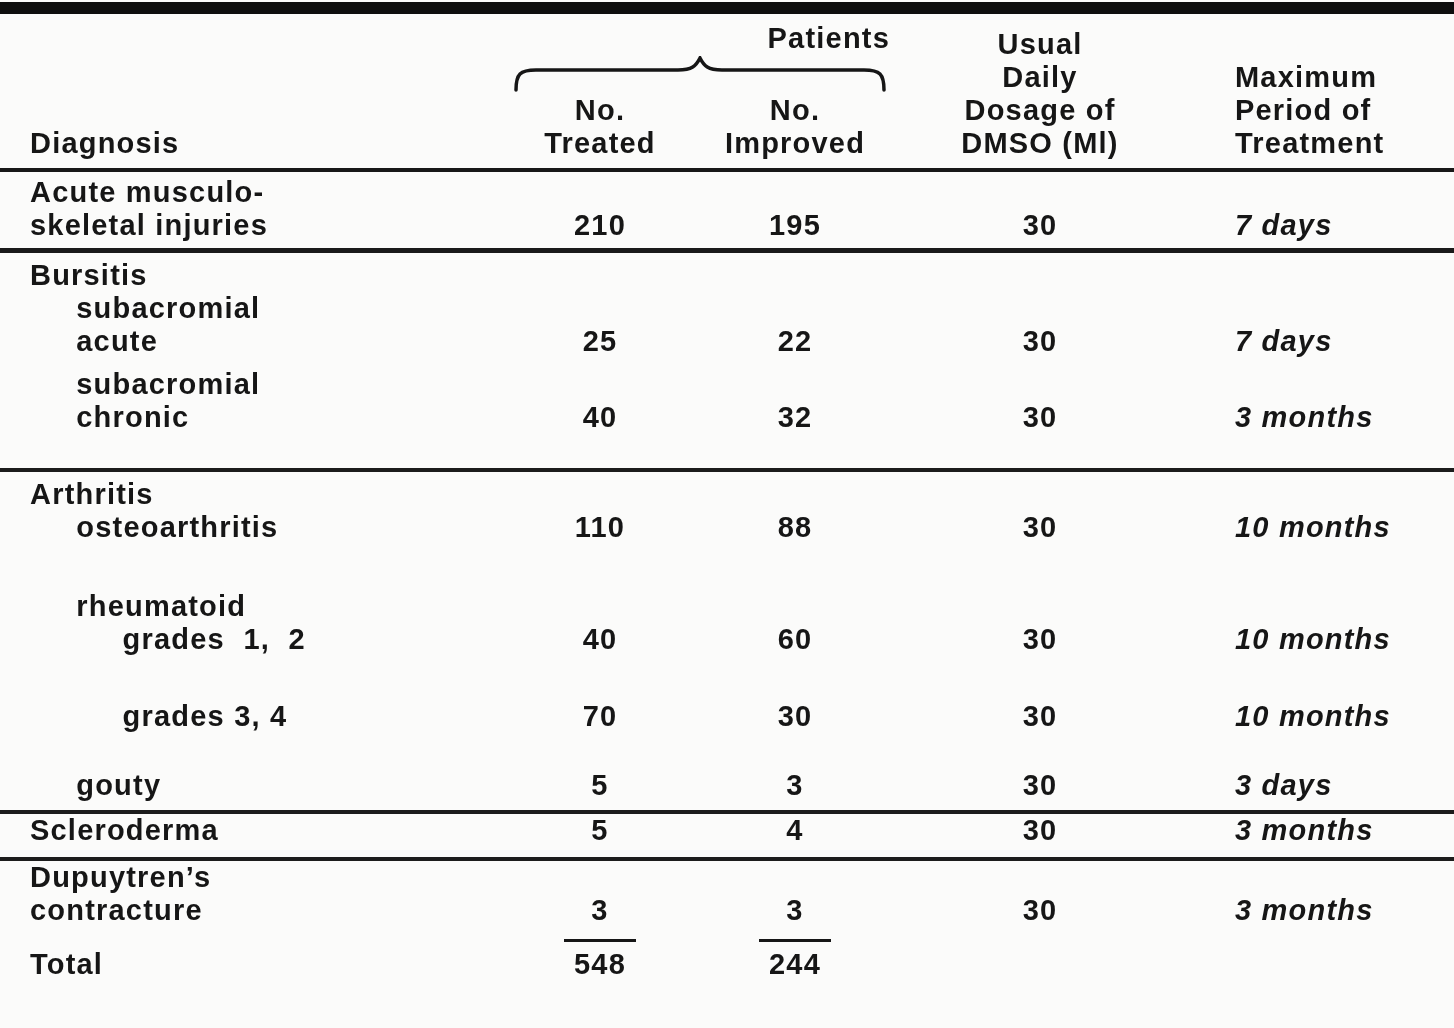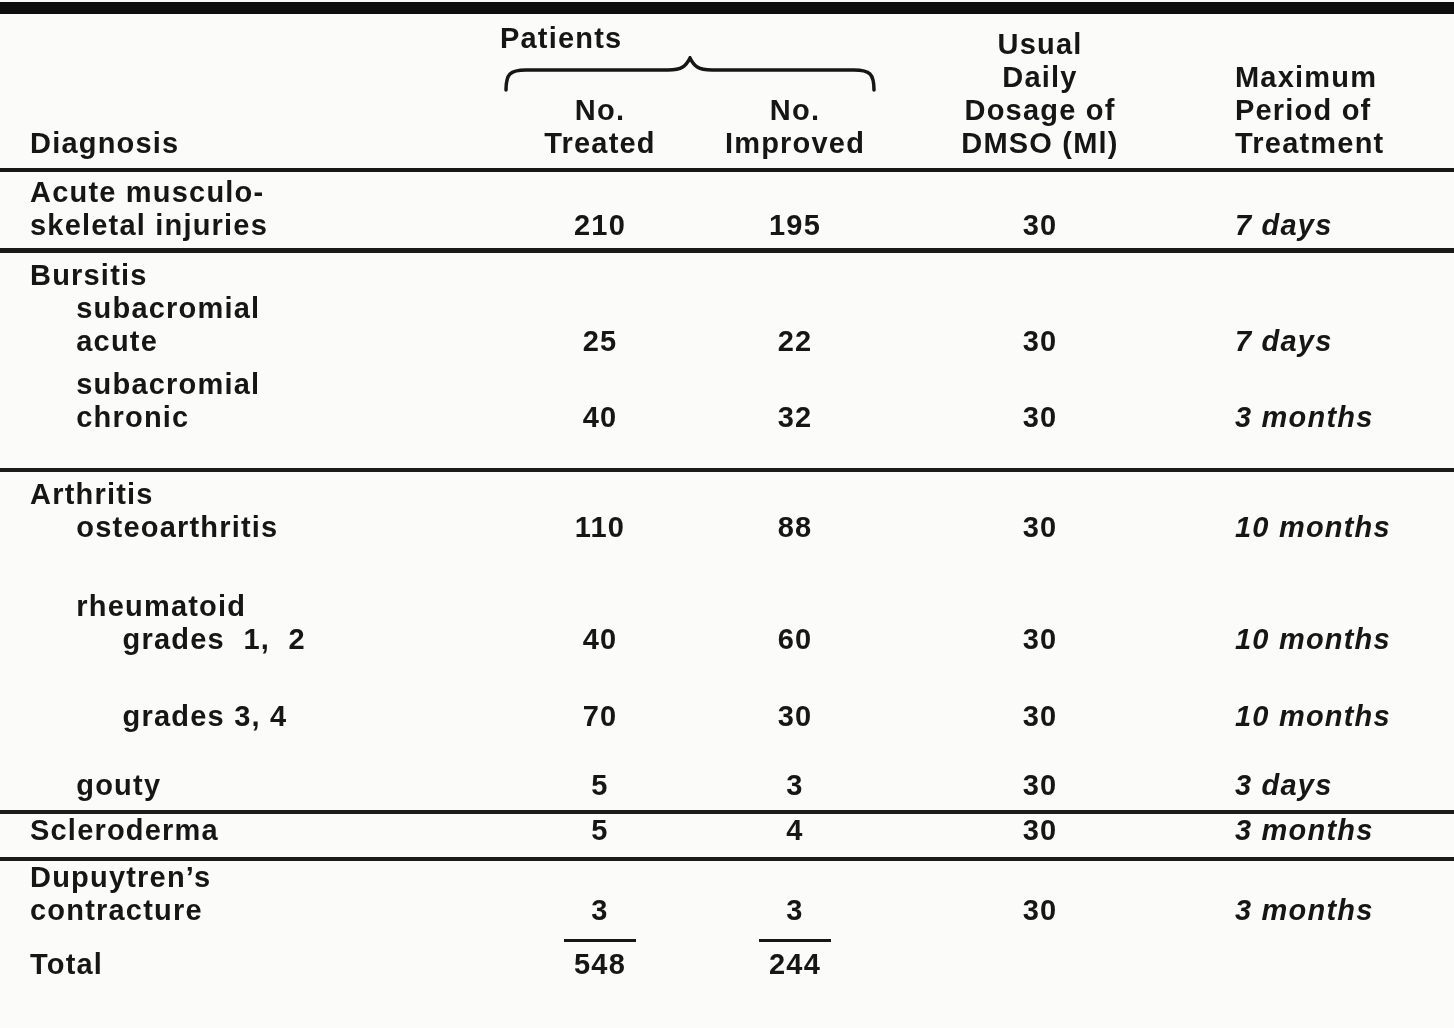--- a/index.html
+++ b/index.html
@@ -31,21 +31,21 @@
   .c2 { width: 200px; text-align: center; }
   .c3 { width: 190px; text-align: center; }
   .c4 { width: 300px; text-align: center; }
   .c5 { width: 264px; padding-left: 45px; box-sizing: border-box; white-space: nowrap; font-style: italic; }
 
   .row { display: flex; align-items: flex-end; }
 
   
   .hdr { display: flex; align-items: flex-end; padding: 8px 0 8px; }
   .hcell { white-space: pre-line; }
-  .hgroup { width: 390px; display: flex; flex-direction: column; align-items: flex-start; }
+  .hgroup { width: 390px; display: flex; flex-direction: column; align-items: flex-end; }
   .hpat { text-align: center; }
   .brace { display: block; margin-top: 1px; }
   .hsub { display: flex; width: 100%; }
   .h-treated  { width: 200px; text-align: center; white-space: pre-line; }
   .h-improved { width: 190px; text-align: center; white-space: pre-line; }
   .h-dosage { width: 300px; text-align: center; white-space: pre-line; }
   .h-period { width: 264px; padding-left: 45px; box-sizing: border-box; white-space: pre-line; }
 
   
   .mt4  { margin-top: 4px; }  .mt6  { margin-top: 6px; justify-content: space-between; }

